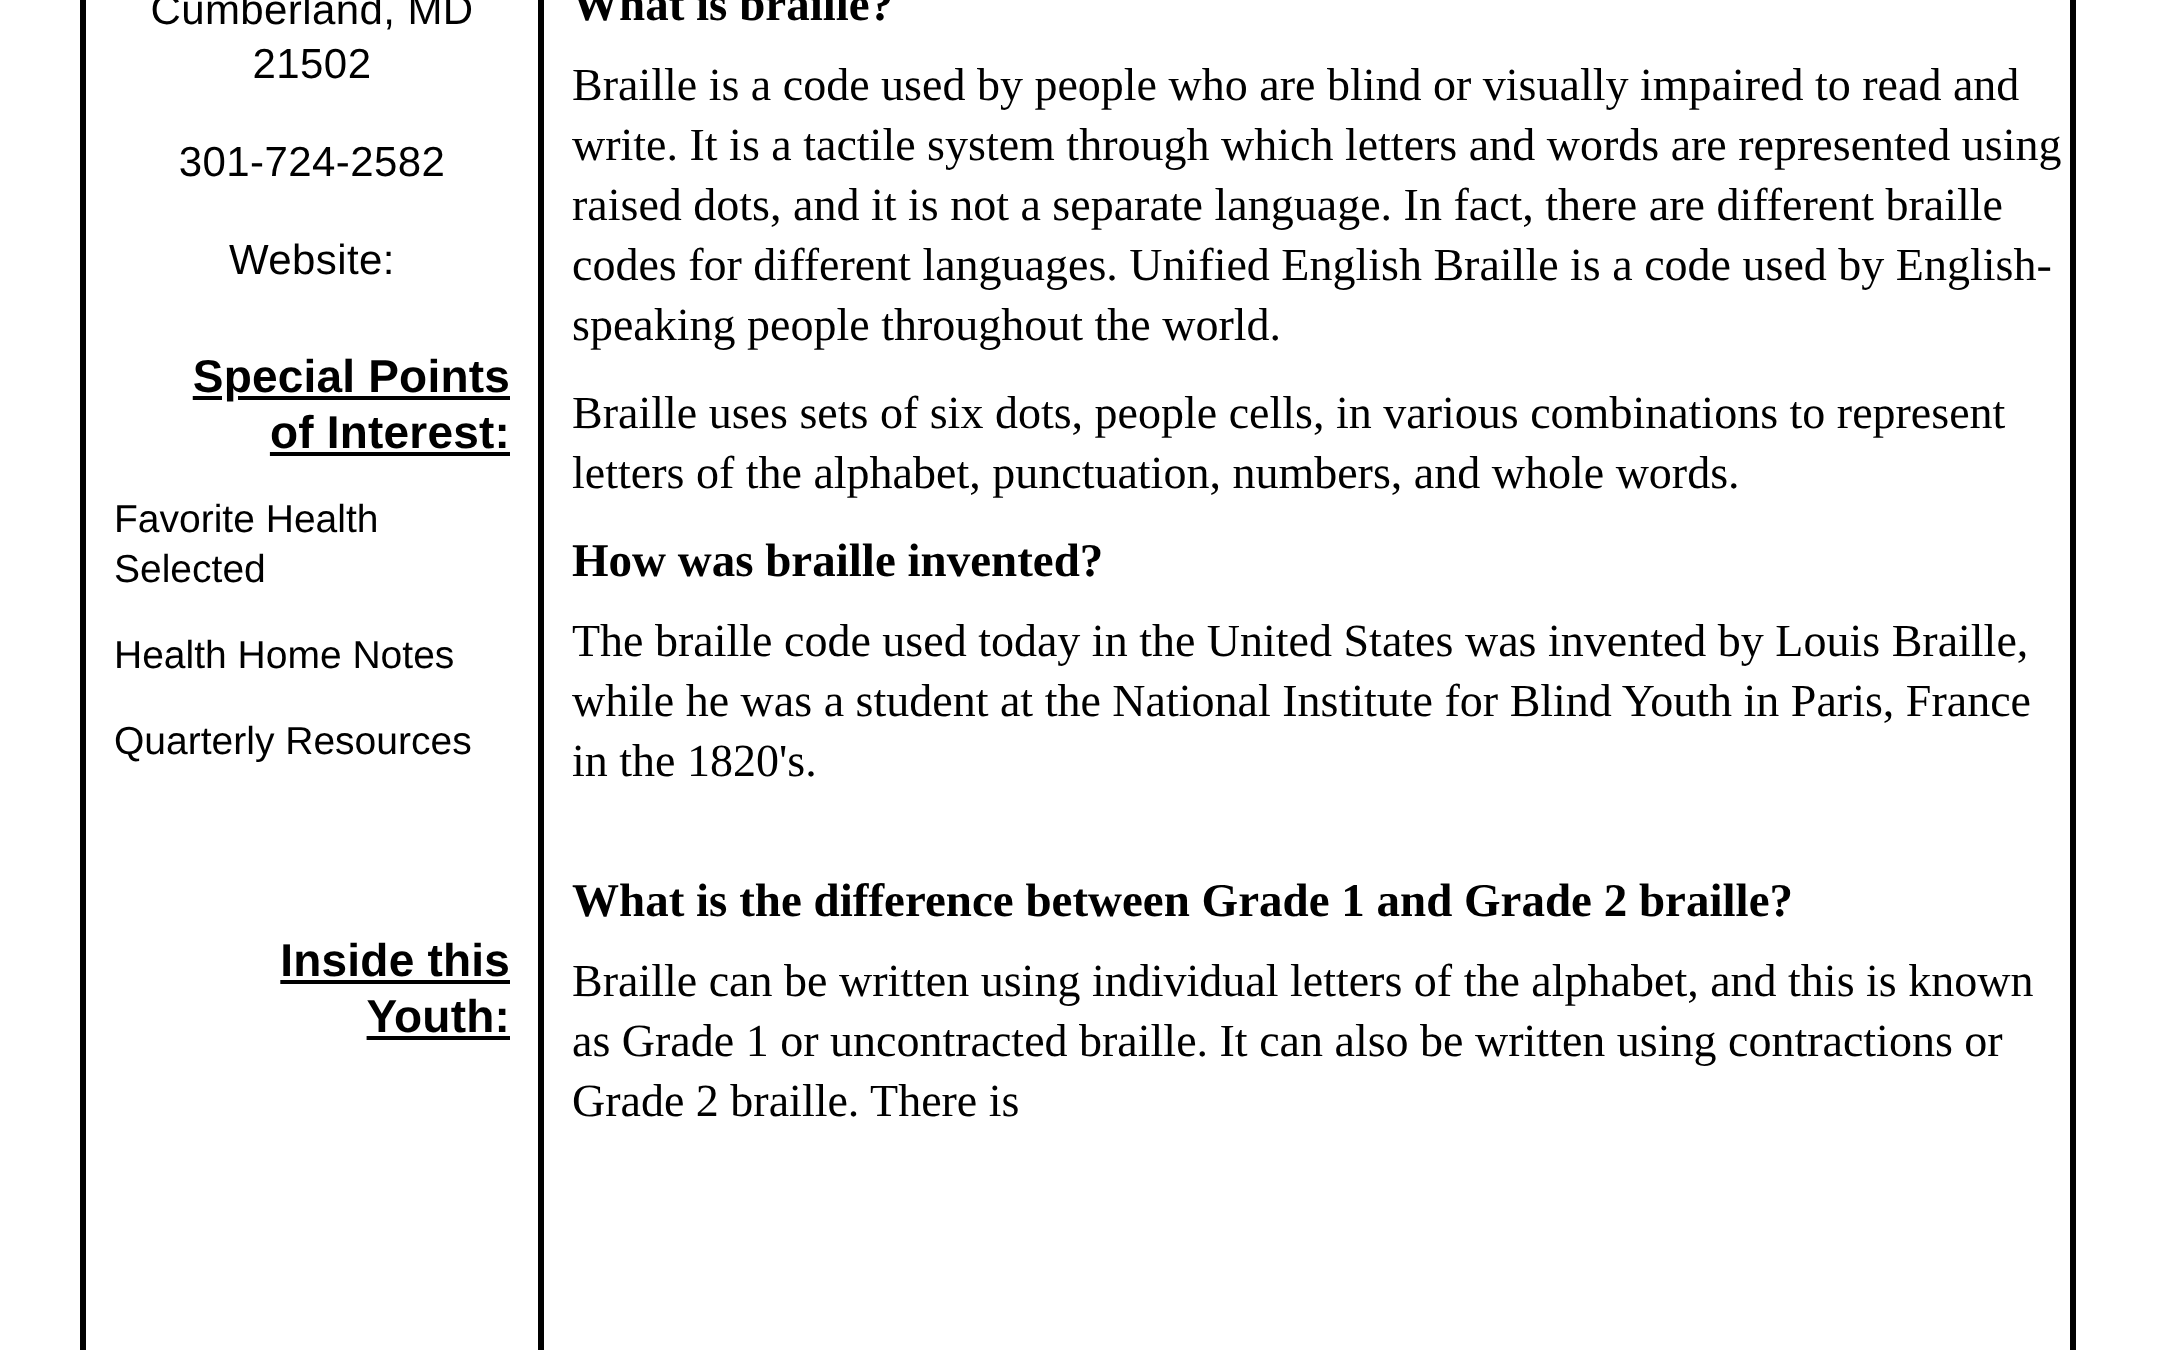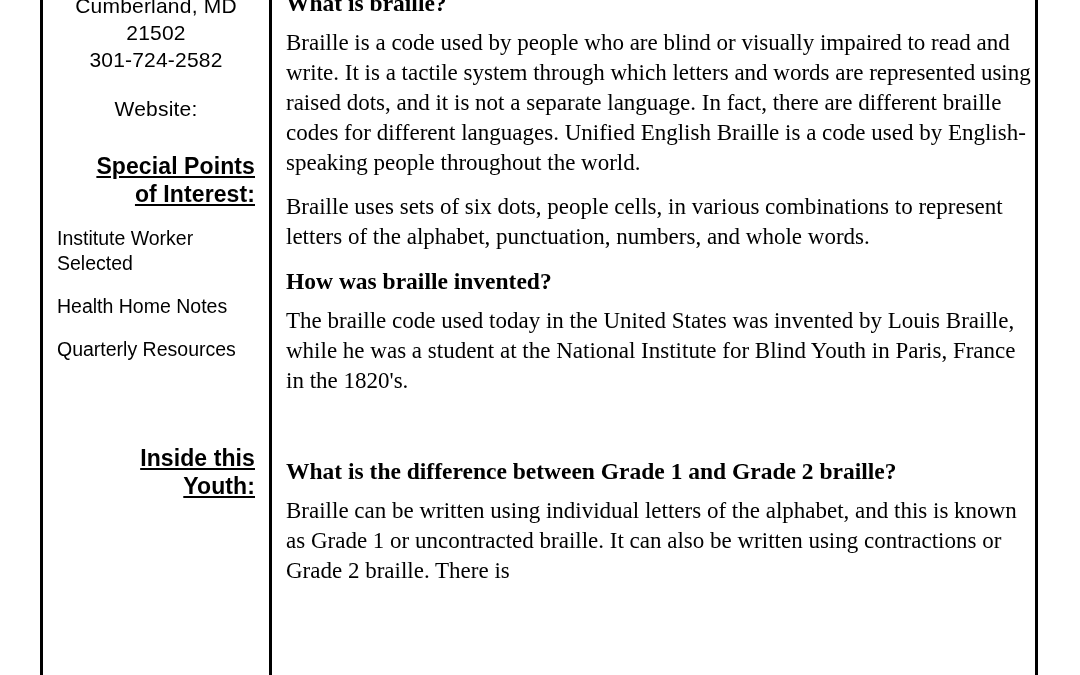--- a/index.html
+++ b/index.html
@@ -39,20 +39,21 @@
   .addr-line {
     text-align: center;
     font-size: 21px;
     line-height: 27px;
     letter-spacing: 0.2px;
   }
   .addr-block {
     margin-top: 0px;
   }
   .phone-block {
+    margin-top: 22px;
   }
   .web-block {
     margin-top: 22px;
   }
 
   .side-heading {
     font-weight: bold;
     font-size: 23px;
     line-height: 28px;
     text-decoration: underline;
@@ -81,21 +82,21 @@
   }
 
   .art-h {
     font-weight: bold;
     font-size: 23.5px;
     line-height: 30px;
     margin: 0 0 10px 0;
     font-family: "Liberation Serif", serif;
   }
   .art-h.spaced {
-    margin-top: 60px;
+    margin-top: 40px;
   }
 
   .art-p {
     font-size: 23px;
     line-height: 30px;
     margin: 0 0 14px 0;
     font-family: "Liberation Serif", serif;
   }
 
   
@@ -126,21 +127,21 @@
 
     <div class="web-block">
       <div class="addr-line">Website:</div>
     </div>
 
     <div class="side-heading">
       <div>Special Points</div>
       <div>of Interest:</div>
     </div>
 
-    <div class="side-item">Institute Worker Selected</div>
+    <div class="side-item">Favorite Health Selected</div>
     <div class="side-item">Health Home Notes</div>
     <div class="side-item">Quarterly Resources</div>
 
     <div class="side-heading inside">
       <div>Inside this</div>
       <div>Youth:</div>
     </div>
 
   </div>
 

